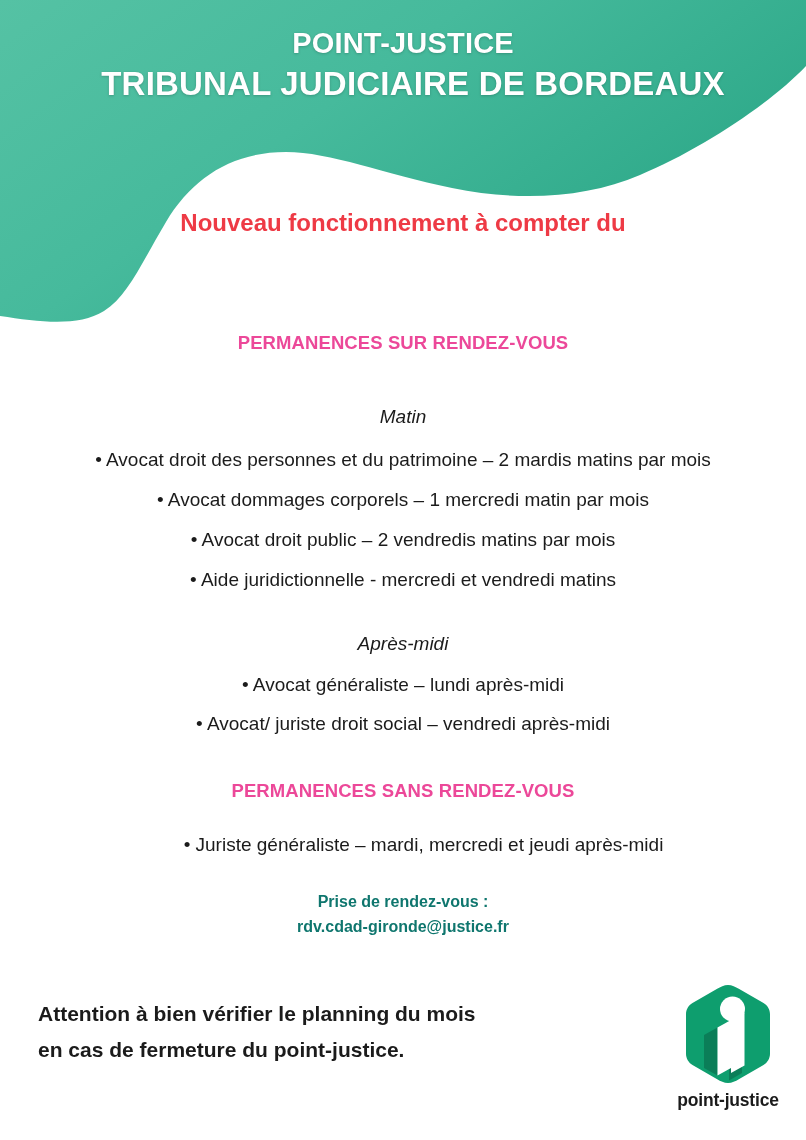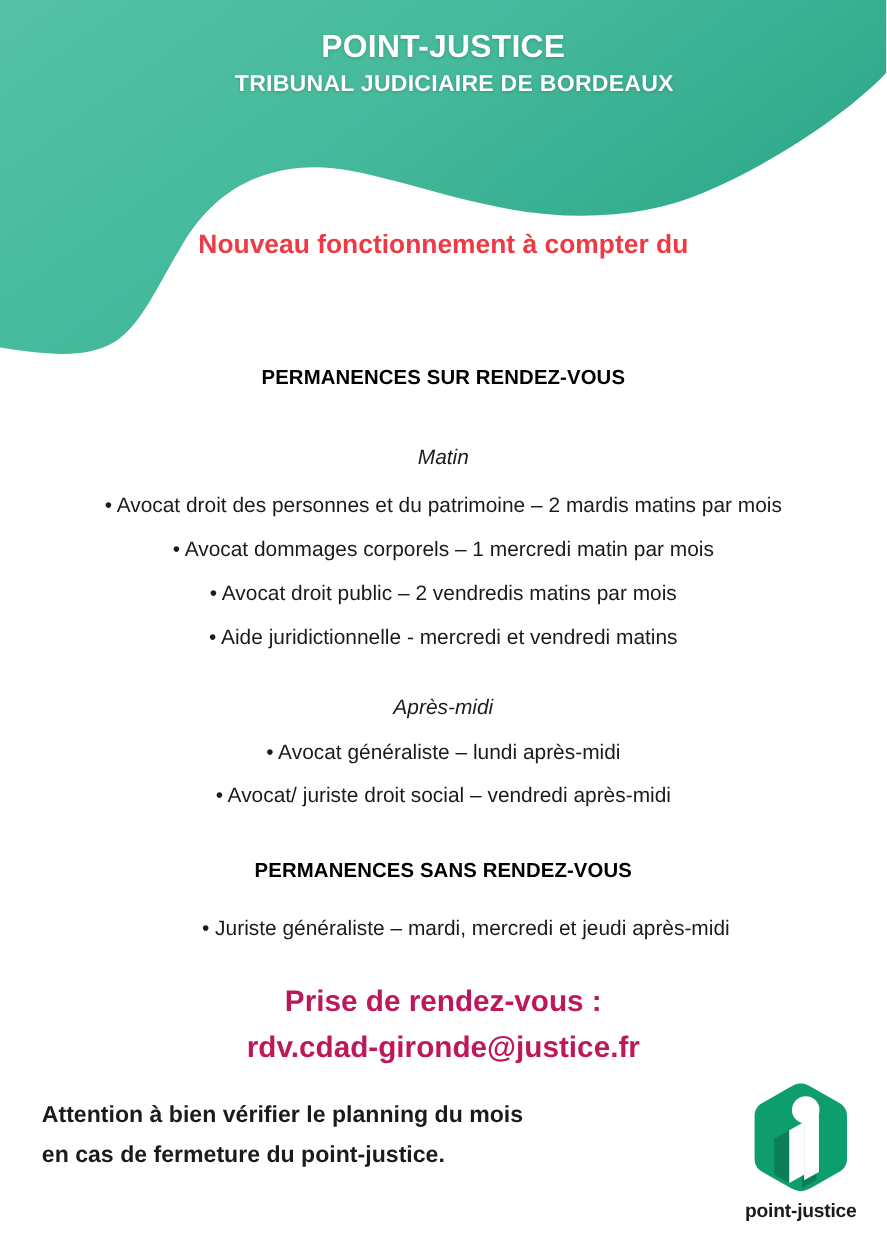--- a/index.html
+++ b/index.html
@@ -47,21 +47,21 @@
   }
   .poster-title {
     color: #ffffff;
     font-weight: bold;
     letter-spacing: 0.2px;
     line-height: 1.22;
     text-shadow: 0 1px 3px rgba(0,0,0,0.18), 0 0 1px rgba(0,0,0,0.12);
     white-space: nowrap;
   }
   #title-line-1 { font-size: 29px; }
-  #title-line-2 { font-size: 21px; margin-top: 3px; padding-left: 20px; }
+  #title-line-2 { font-size: 33px; margin-top: 3px; padding-left: 20px; }
 
   
   #announcement {
     position: absolute;
     left: 0;
     top: 204px;
     width: 806px;
     text-align: center;
     z-index: 3;
   }
@@ -78,21 +78,21 @@
     position: absolute;
     left: 0;
     top: 332px;
     width: 806px;
     text-align: center;
   }
   .section-heading {
     font-size: 18.5px;
     font-weight: bold;
     letter-spacing: 0.1px;
-    color: #000000;
+    color: #ec4899;
     white-space: nowrap;
   }
   .subheading {
     font-size: 19px;
     font-style: italic;
     color: #1b1b1b;
     white-space: nowrap;
   }
   .bullet-line {
     font-size: 19px;
@@ -114,23 +114,23 @@
 
   #heading-sans-rdv { margin-top: 47px; }
   #list-sans-rdv { margin-top: 33px; margin-left: 41px; }
 
   
   #contact-block {
     margin-top: 36px;
     text-align: center;
   }
   .contact-line {
-    color: #be185d;
-    font-weight: bold;
-    font-size: 27px;
+    color: #0f766e;
+    font-weight: bold;
+    font-size: 16px;
     line-height: 1.55;
     white-space: nowrap;
   }
 
   
   #notice-block {
     position: absolute;
     left: 38px;
     top: 996px;
     width: 620px;

